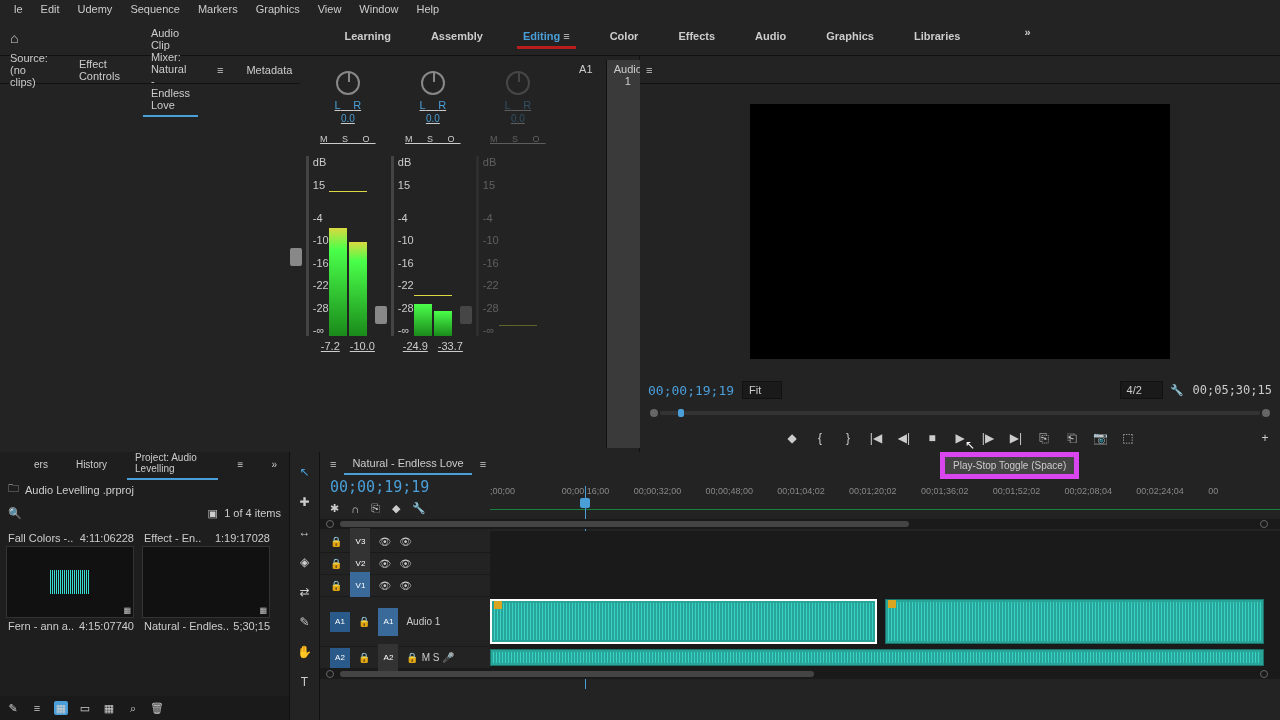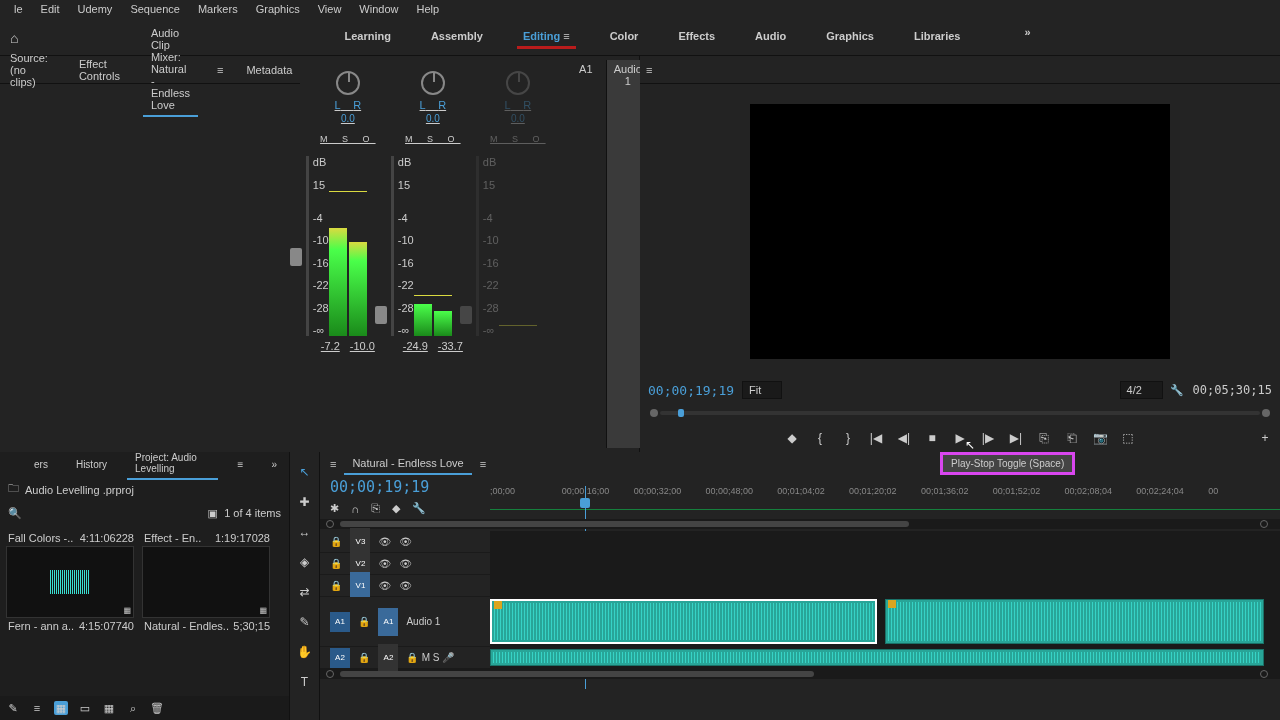--- a/index.html
+++ b/index.html
@@ -54,21 +54,21 @@
 .tc-blue { color: #4a9fd8; font-family: monospace; font-size: 13px; }
 .tc-white { font-family: monospace; font-size: 12px; }
 .fit-sel { background: #1a1a1a; border: 1px solid #111; padding: 2px 20px 2px 6px; position: relative; }
 .wrench { margin-left: auto; }
 .scrubber { height: 22px; display: flex; align-items: center; padding: 0 8px; }
 .scrub-track { flex: 1; height: 4px; background: #333; position: relative; border-radius: 2px; }
 .scrub-play { position: absolute; left: 3%; width: 6px; height: 8px; background: #4a9fd8; border-radius: 2px; top: -2px; }
 .scrub-dot { width: 8px; height: 8px; background: #666; border-radius: 50%; margin: 0 2px; }
 .transport { height: 28px; display: flex; align-items: center; justify-content: center; gap: 14px; position: relative; }
 .t-btn { width: 14px; text-align: center; font-size: 12px; cursor: pointer; }
-.tooltip { position: absolute; top: 28px; left: 300px; background: #444; border: 3px solid #d946ef; padding: 3px 8px; font-size: 10px; }
+.tooltip { position: absolute; top: 28px; left: 300px; background: #444; border: 5px solid #d946ef; padding: 3px 8px; font-size: 10px; }
 .plus-far { position: absolute; right: 8px; }
 
 .lower-area { display: flex; height: 268px; }
 .project-panel { width: 290px; background: #1e1e1e; display: flex; flex-direction: column; border-right: 1px solid #111; }
 .project-tabs { height: 24px; display: flex; align-items: center; padding: 0 4px; gap: 12px; margin-left: 22px; }
 .project-tabs .tab { font-size: 10px; }
 .proj-path { padding: 4px 8px; display: flex; align-items: center; gap: 6px; }
 .search-row { padding: 4px 8px; display: flex; align-items: center; justify-content: space-between; }
 .bins { display: flex; flex-wrap: wrap; padding: 6px; gap: 6px; }
 .bin { width: 130px; }

